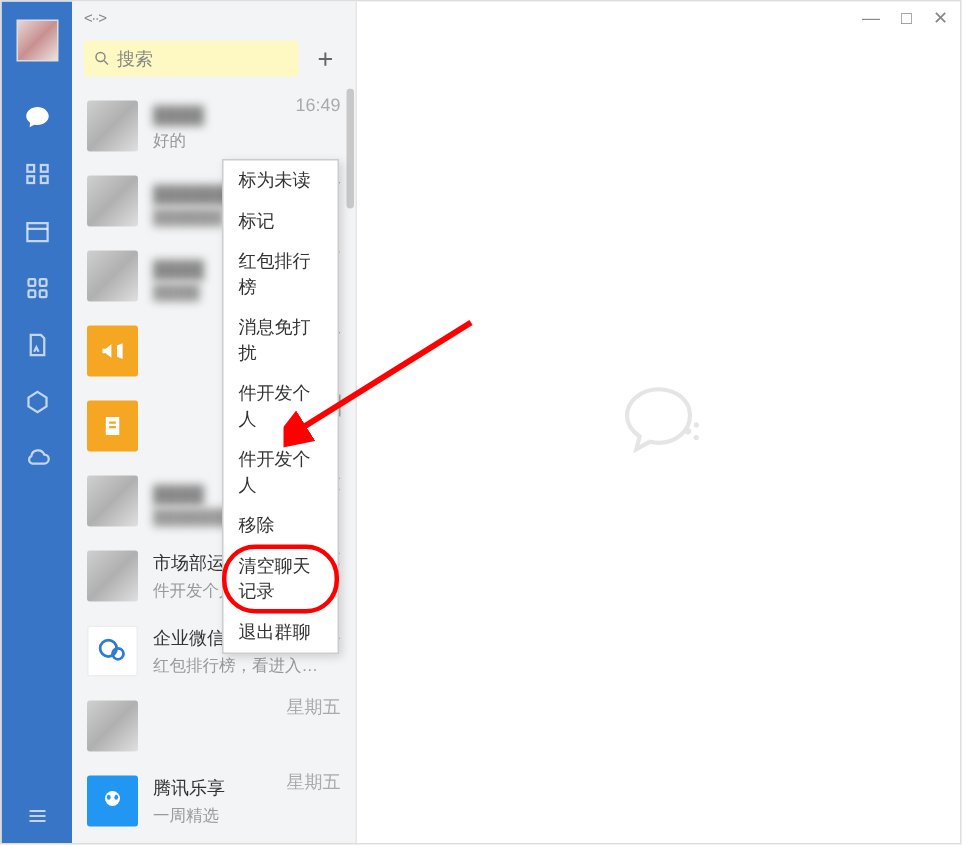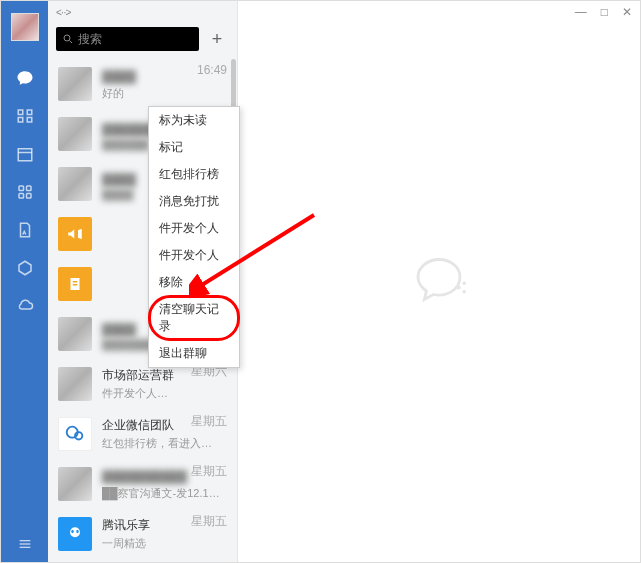--- a/index.html
+++ b/index.html
@@ -9,21 +9,21 @@
 .avatar { width: 28px; height: 28px; background: linear-gradient(135deg,#e8d5d5,#c89090,#f0e0e0); border: 1px solid #ddd; margin-bottom: 18px; }
 .nav-icon { width: 47px; height: 38px; display: flex; align-items: center; justify-content: center; color: rgba(255,255,255,0.7); cursor: pointer; }
 .nav-icon.active { color: #fff; }
 .nav-icon svg { width: 18px; height: 18px; }
 .menu-toggle { position: absolute; bottom: 10px; width: 47px; display: flex; justify-content: center; align-items: center; color: rgba(255,255,255,0.7); cursor: pointer; }
 
 .chat-list { position: absolute; left: 47px; top: 0; width: 190px; height: 100%; background: #f3f4f5; border-right: 1px solid #e5e5e5; display: flex; flex-direction: column; }
 .list-header { height: 22px; display: flex; align-items: center; padding: 2px 8px; gap: 8px; }
 .dots { color: #888; font-size: 10px; letter-spacing: -1px; }
 .search-row { display: flex; align-items: center; padding: 4px 8px 8px 8px; gap: 6px; }
-.search-box { flex: 1; height: 24px; background: #000000; border-radius: 2px; display: flex; align-items: center; padding: 0 6px; color: #888; }
+.search-box { flex: 1; height: 24px; background: #fef9c3; border-radius: 2px; display: flex; align-items: center; padding: 0 6px; color: #888; }
 .search-box svg { width: 12px; height: 12px; margin-right: 4px; fill: #888; }
 .plus { width: 24px; height: 24px; display: flex; align-items: center; justify-content: center; color: #666; font-size: 18px; cursor: pointer; }
 .items { flex: 1; overflow-y: hidden; position: relative; }
 .scrollbar { position: absolute; right: 1px; top: 0; width: 5px; height: 80px; background: #c8c8c8; border-radius: 3px; }
 .item { display: flex; padding: 8px 10px; gap: 10px; cursor: pointer; position: relative; }
 .item-avatar { width: 34px; height: 34px; flex-shrink: 0; border-radius: 2px; }
 .av-blur { background: linear-gradient(135deg,#d0d0d0,#b0b0b0,#e0e0e0); filter: blur(0.5px); }
 .av-yellow { background: #f5a623; display:flex; align-items:center; justify-content:center; }
 .av-white { background: #fff; border:1px solid #eee; display:flex; align-items:center; justify-content:center; }
 .av-blue { background: #2196f3; display:flex; align-items:center; justify-content:center; }
@@ -33,21 +33,21 @@
 .item-sub { font-size: 11px; color: #999; white-space: nowrap; overflow: hidden; text-overflow: ellipsis; }
 .item-sub.blur { filter: blur(3px); }
 .item-time { font-size: 12px; color: #aaa; position: absolute; right: 10px; top: 4px; }
 
 .main { position: absolute; left: 237px; top: 0; right: 0; bottom: 0; background: #fff; }
 .window-controls { position: absolute; top: 4px; right: 8px; display: flex; gap: 14px; color: #888; font-size: 12px; }
 .wc { cursor: pointer; }
 .empty-logo { position: absolute; left: 50%; top: 50%; transform: translate(-50%,-50%); }
 .empty-logo svg { width: 70px; height: 70px; stroke: #e5e5e5; fill: none; stroke-width: 4; }
 
-.context-menu { position: absolute; left: 147px; top: 105px; width: 92px; background: #fff; border: 1px solid #ccc; box-shadow: 2px 2px 6px rgba(0,0,0,0.15); z-index: 10; }
+.context-menu { position: absolute; left: 147px; top: 105px; width: 78px; background: #fff; border: 1px solid #ccc; box-shadow: 2px 2px 6px rgba(0,0,0,0.15); z-index: 10; }
 .ctx-item { padding: 5px 10px; font-size: 12px; color: #333; cursor: pointer; }
 .ctx-highlight { outline: 3px solid #ff0000; outline-offset: -2px; border-radius: 21px; }
 
 .arrow { position: absolute; left: 188px; top: 209px; z-index: 20; pointer-events: none; }
 </style>
 </head>
 <body>
 
 <div class="sidebar">
   <div class="avatar"></div>
@@ -196,24 +196,20 @@
           </svg>
         </div>
         <div class="item-body">
           <div class="item-title">企业微信团队</div>
           <div class="item-sub">红包排行榜，看进入…</div>
         </div>
         <div class="item-time">星期五</div>
       </div>
       <div class="item">
         <div class="item-avatar av-blur"></div>
-        <div class="item-body">
-          <div class="item-title blur">██████████</div>
-          <div class="item-sub">██察官沟通文-发12.1…</div>
-        </div>
         <div class="item-time">星期五</div>
       </div>
       <div class="item">
         <div class="item-avatar av-blue">
           <svg width="20" height="20" viewBox="0 0 24 24" fill="#fff">
             <circle cx="12" cy="10" r="6"></circle>
             <ellipse cx="9" cy="9" rx="1.5" ry="2" fill="#2196f3"></ellipse>
             <ellipse cx="15" cy="9" rx="1.5" ry="2" fill="#2196f3"></ellipse>
           </svg>
         </div>

